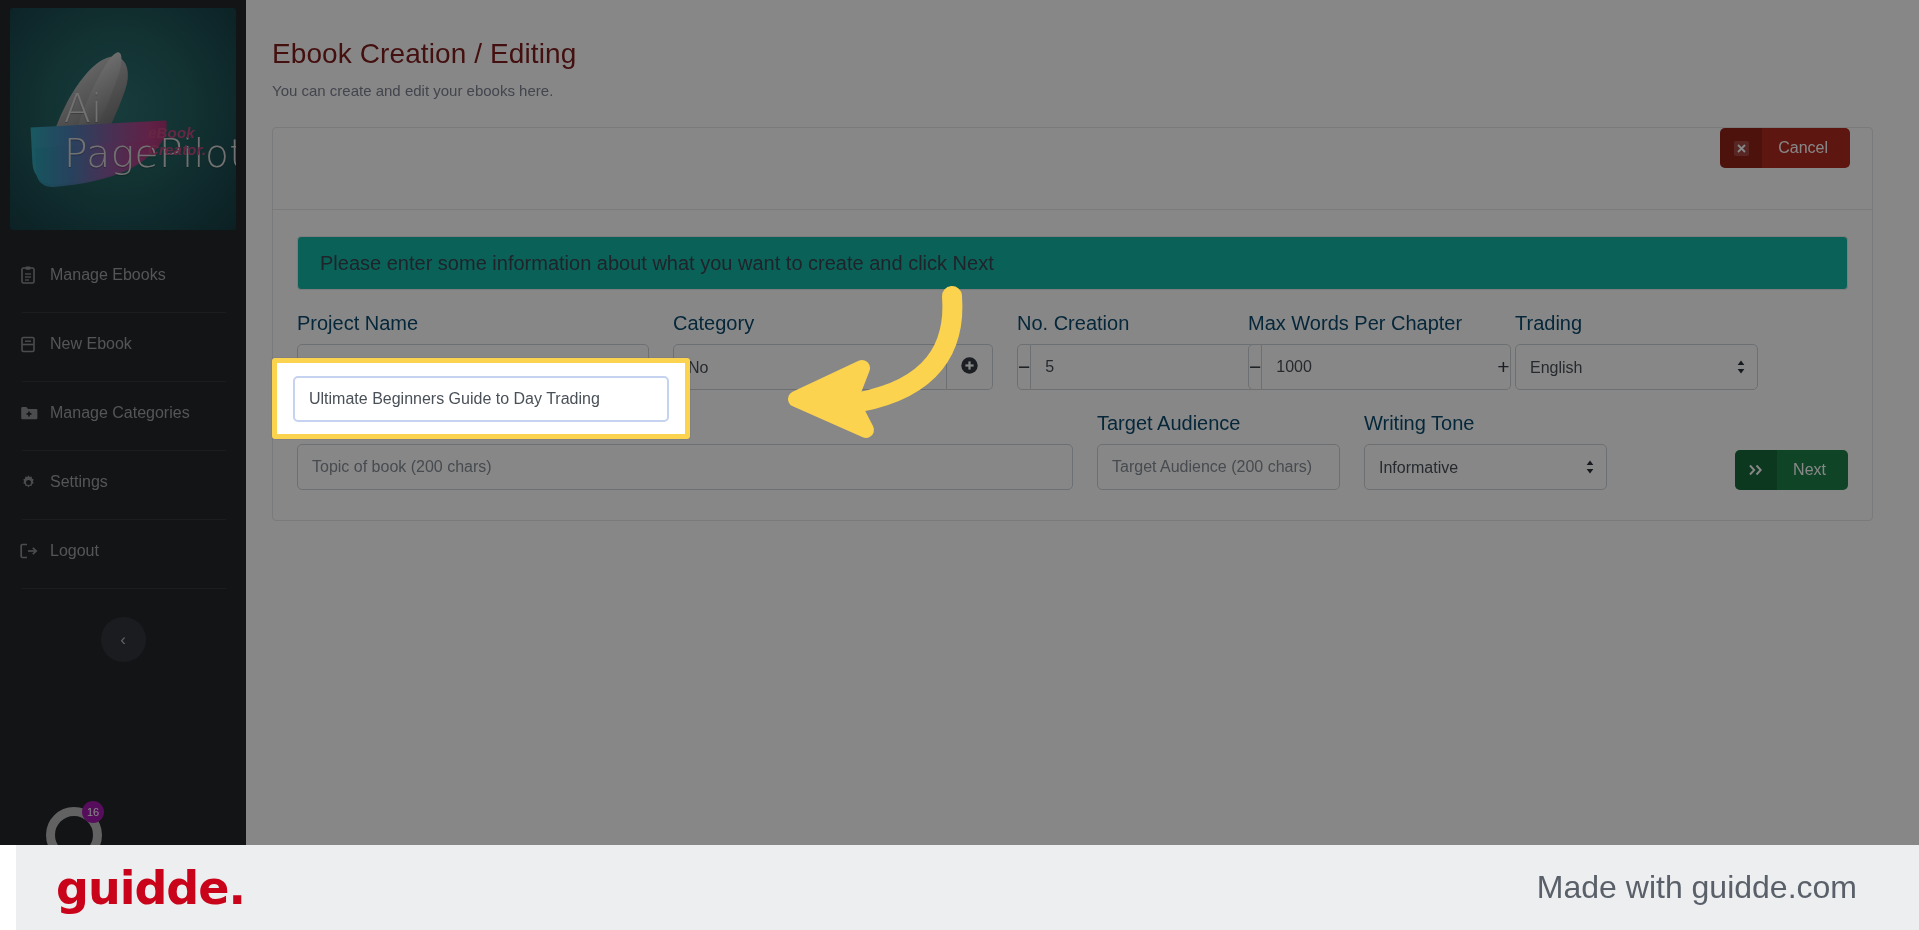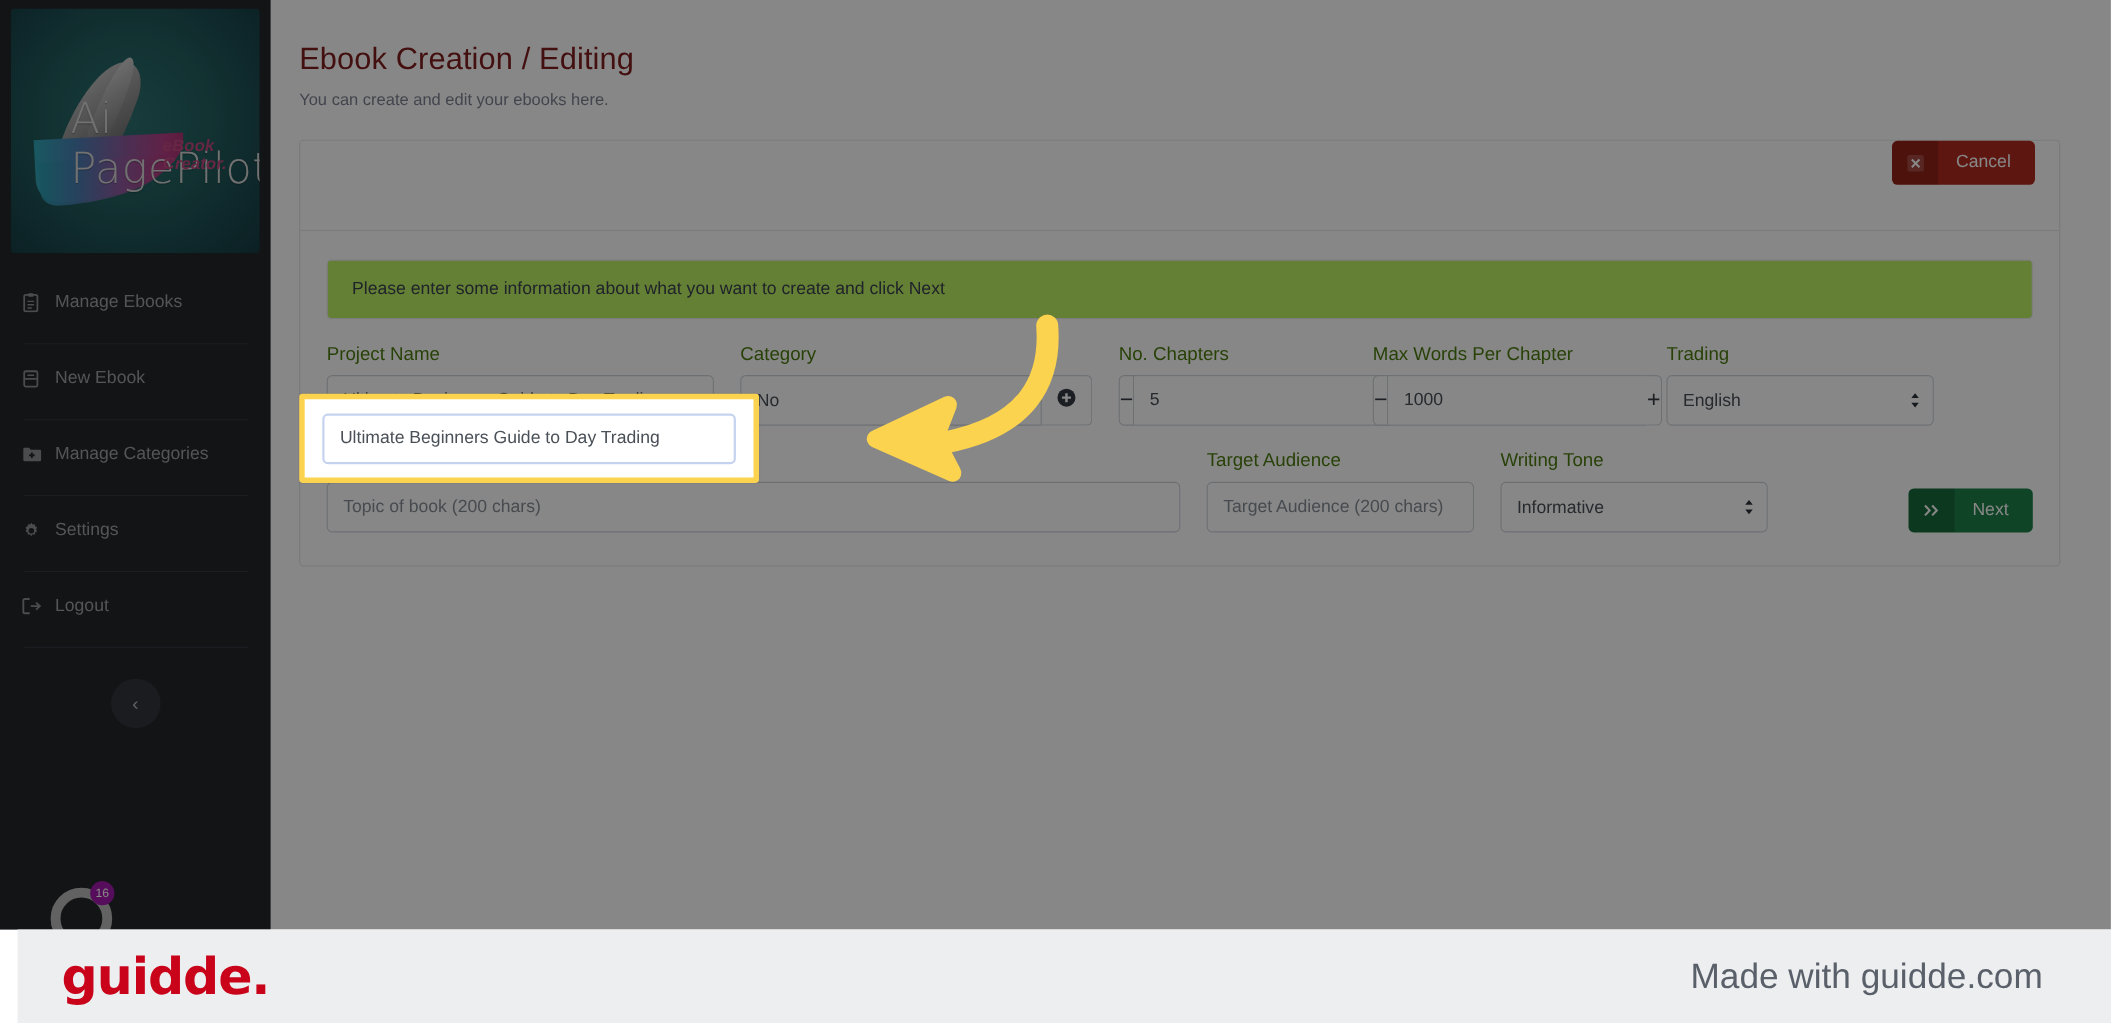--- a/index.html
+++ b/index.html
@@ -179,38 +179,38 @@
     padding: 0 22px 0 16px;
     color: #fff;
   }
   .btn-cancel { background: #b02a1f; }
   .btn-cancel .bic { background: rgba(0,0,0,.16); color: #fff; font-size: 14px; }
   .btn-next { background: #1d8049; }
   .btn-next .bic { background: rgba(0,0,0,.16); color: #fff; font-size: 15px; }
 
   .card-body { padding: 26px 24px 30px 24px; }
   .info-bar {
-    background: #bef264;
+    background: #14b8a6;
     border: 1px solid #ececec;
     border-radius: 4px;
     height: 54px;
     display: flex; align-items: center;
     padding-left: 22px;
     color: #3c4250;
-    font-size: 16px;
+    font-size: 20px;
   }
 
   .form-row {
     display: flex;
     margin-top: 22px;
     gap: 24px;
   }
   .fgroup { display: flex; flex-direction: column; }
   .flabel {
-    font-size: 17px; color: #4d7c0f;
+    font-size: 20px; color: #0c4a6e;
     margin-bottom: 9px;
   }
   .fctrl { display: flex; align-items: stretch; height: 46px; }
   .finput {
     border: 1px solid #ced4da;
     border-radius: 5px;
     background: #fff;
     font-size: 16px;
     color: #495057;
     padding: 0 14px;
@@ -494,21 +494,21 @@
                       <circle cx="9.5" cy="9.5" r="8.2" fill="#343a40"></circle>
                       <line x1="9.5" y1="5.4" x2="9.5" y2="13.6" stroke="#fff" stroke-width="2.2"></line>
                       <line x1="5.4" y1="9.5" x2="13.6" y2="9.5" stroke="#fff" stroke-width="2.2"></line>
                     </svg>
                   </span>
                 </div>
               </div>
             </div>
 
             <div class="fgroup w-chapters">
-              <label class="flabel">No. Chapters</label>
+              <label class="flabel">No. Creation</label>
               <div class="stepper">
                 <div class="step-btn minus">−</div>
                 <input class="step-val" type="text" value="5" style="">
                 <div class="step-btn plus">+</div>
               </div>
             </div>
 
             <div class="fgroup w-maxwords">
               <label class="flabel">Max Words Per Chapter</label>
               <div class="stepper">

